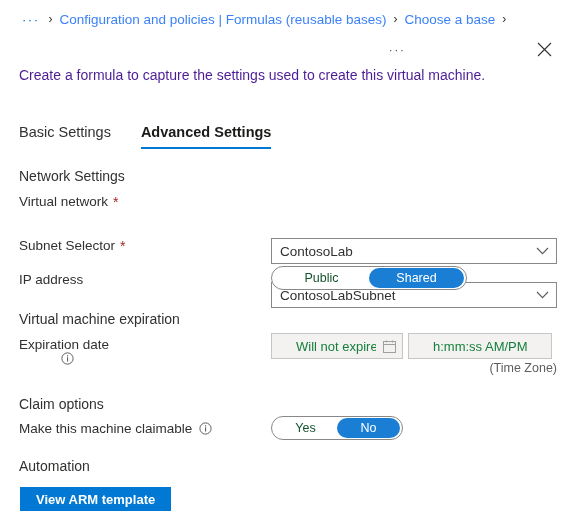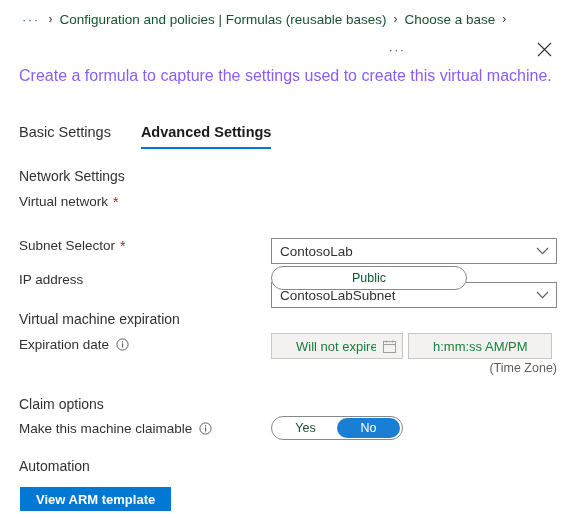--- a/index.html
+++ b/index.html
@@ -34,21 +34,21 @@
     padding: 0 2px;
     cursor: pointer;
   }
   .bc-sep {
     color: #323130;
     font-size: 12px;
     margin: 0 7px;
     font-weight: 400;
   }
   .bc-link {
-    color: #14532d;
+    color: #3b82f6;
     cursor: pointer;
     font-size: 13.5px;
   }
 
   
   .title-row {
     position: absolute;
     left: 18px;
     top: 34px;
     right: 14px;
@@ -89,22 +89,22 @@
     align-items: center;
     justify-content: center;
     cursor: pointer;
   }
   .close-btn svg { display: block; }
 
   .subtitle {
     position: absolute;
     left: 19px;
     top: 67px;
-    font-size: 16px;
-    color: #8b5cf6;
+    font-size: 14px;
+    color: #4c1d95;
     white-space: nowrap;
   }
 
   
   .tabs {
     position: absolute;
     left: 19px;
     top: 124px;
     display: flex;
     align-items: flex-start;
@@ -335,25 +335,26 @@
       <path d="M1 1 L6.5 6.6 L12 1" stroke="#605e5c" stroke-width="1.2" fill="none"></path>
     </svg>
   </span>
 </div>
 
 <div class="field-label" style="top:272px;justify-content:center;">
   <span>IP address</span>
 </div>
 <div class="pill" id="ip-pill" style="top:266px;">
   <div class="pill-opt">Public</div>
+  <div class="pill-opt selected">Shared</div>
 </div>
 
 <div class="section-head" style="top:311px;">Virtual machine expiration</div>
 
-<div class="field-label" style="top:337px;">
+<div class="field-label" style="top:337px;flex-direction:column;">
   <span>Expiration date</span>
   <span class="info-icon">
     <svg width="13" height="13" viewBox="0 0 13 13" aria-hidden="true">
       <circle cx="6.5" cy="6.5" r="5.6" stroke="#605e5c" stroke-width="1" fill="none"></circle>
       <rect x="6" y="5.3" width="1.1" height="4.2" fill="#605e5c"></rect>
       <rect x="6" y="3.2" width="1.1" height="1.3" fill="#605e5c"></rect>
     </svg>
   </span>
 </div>
 

